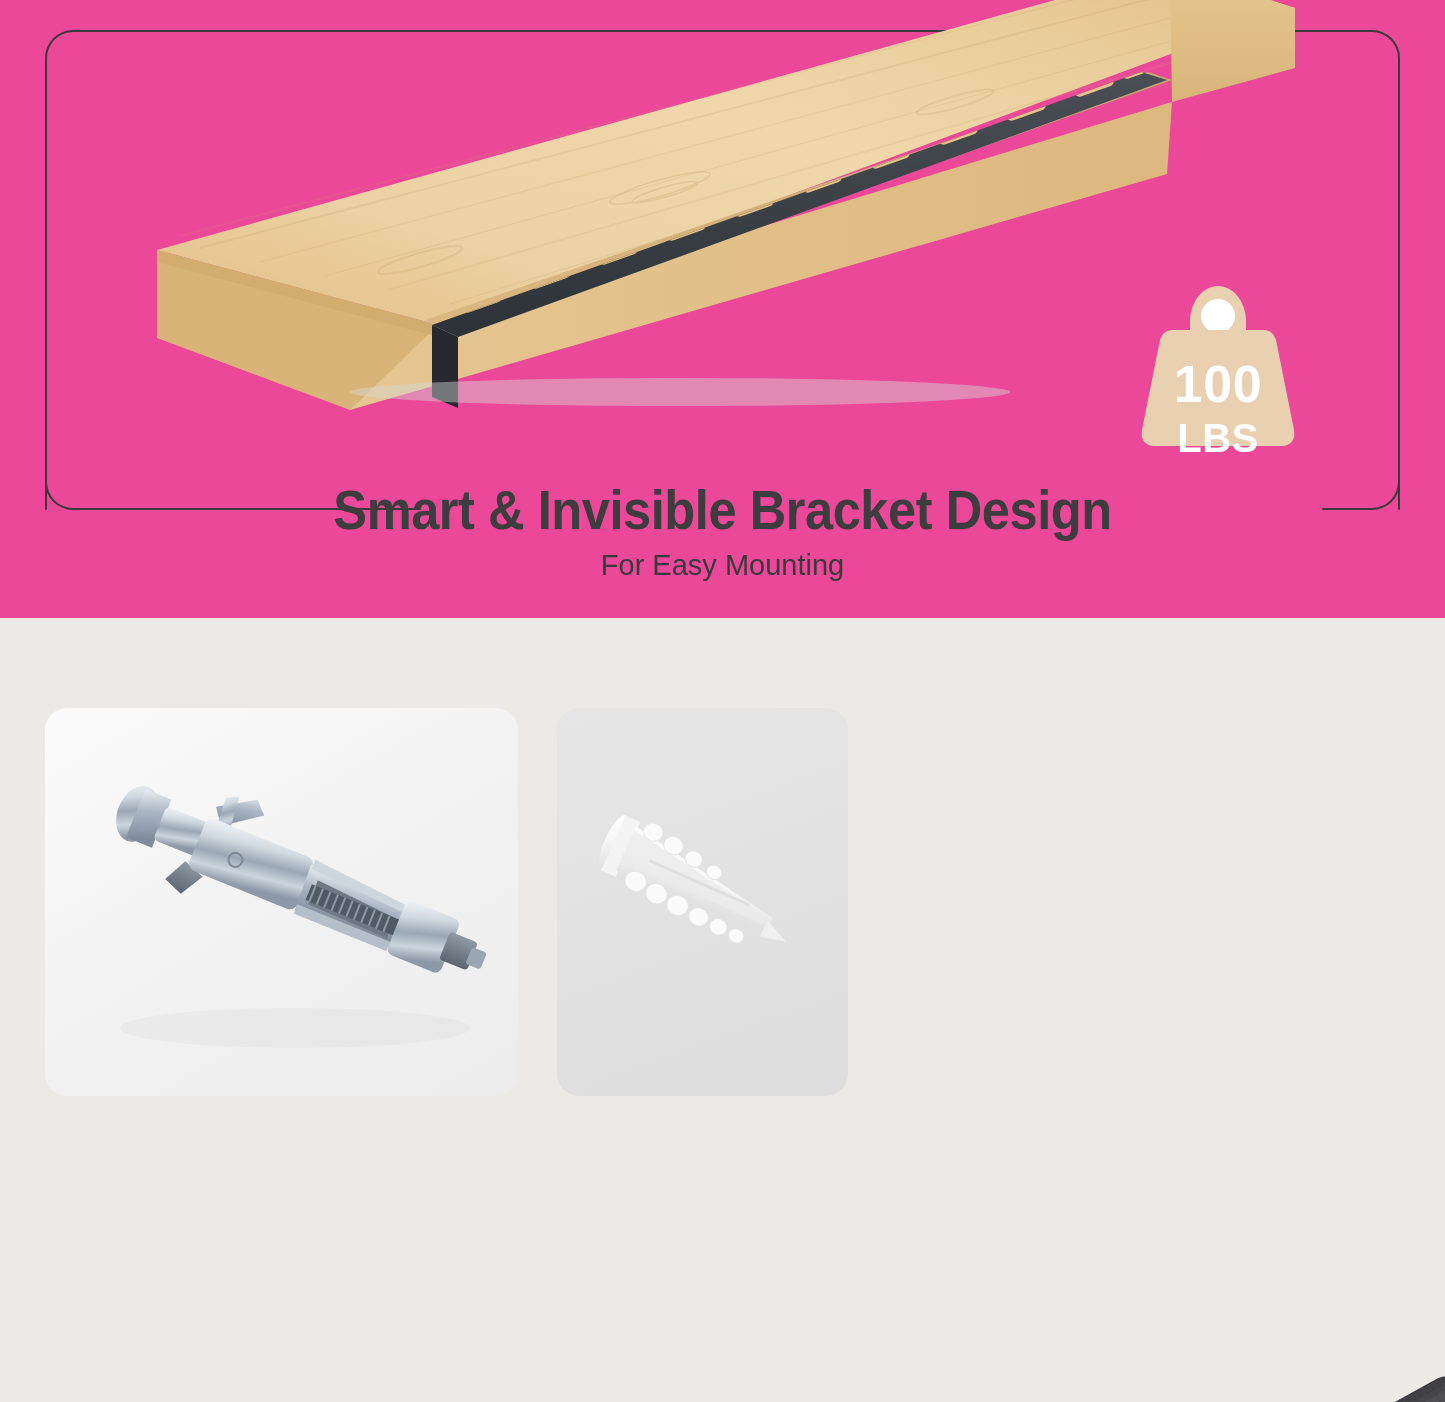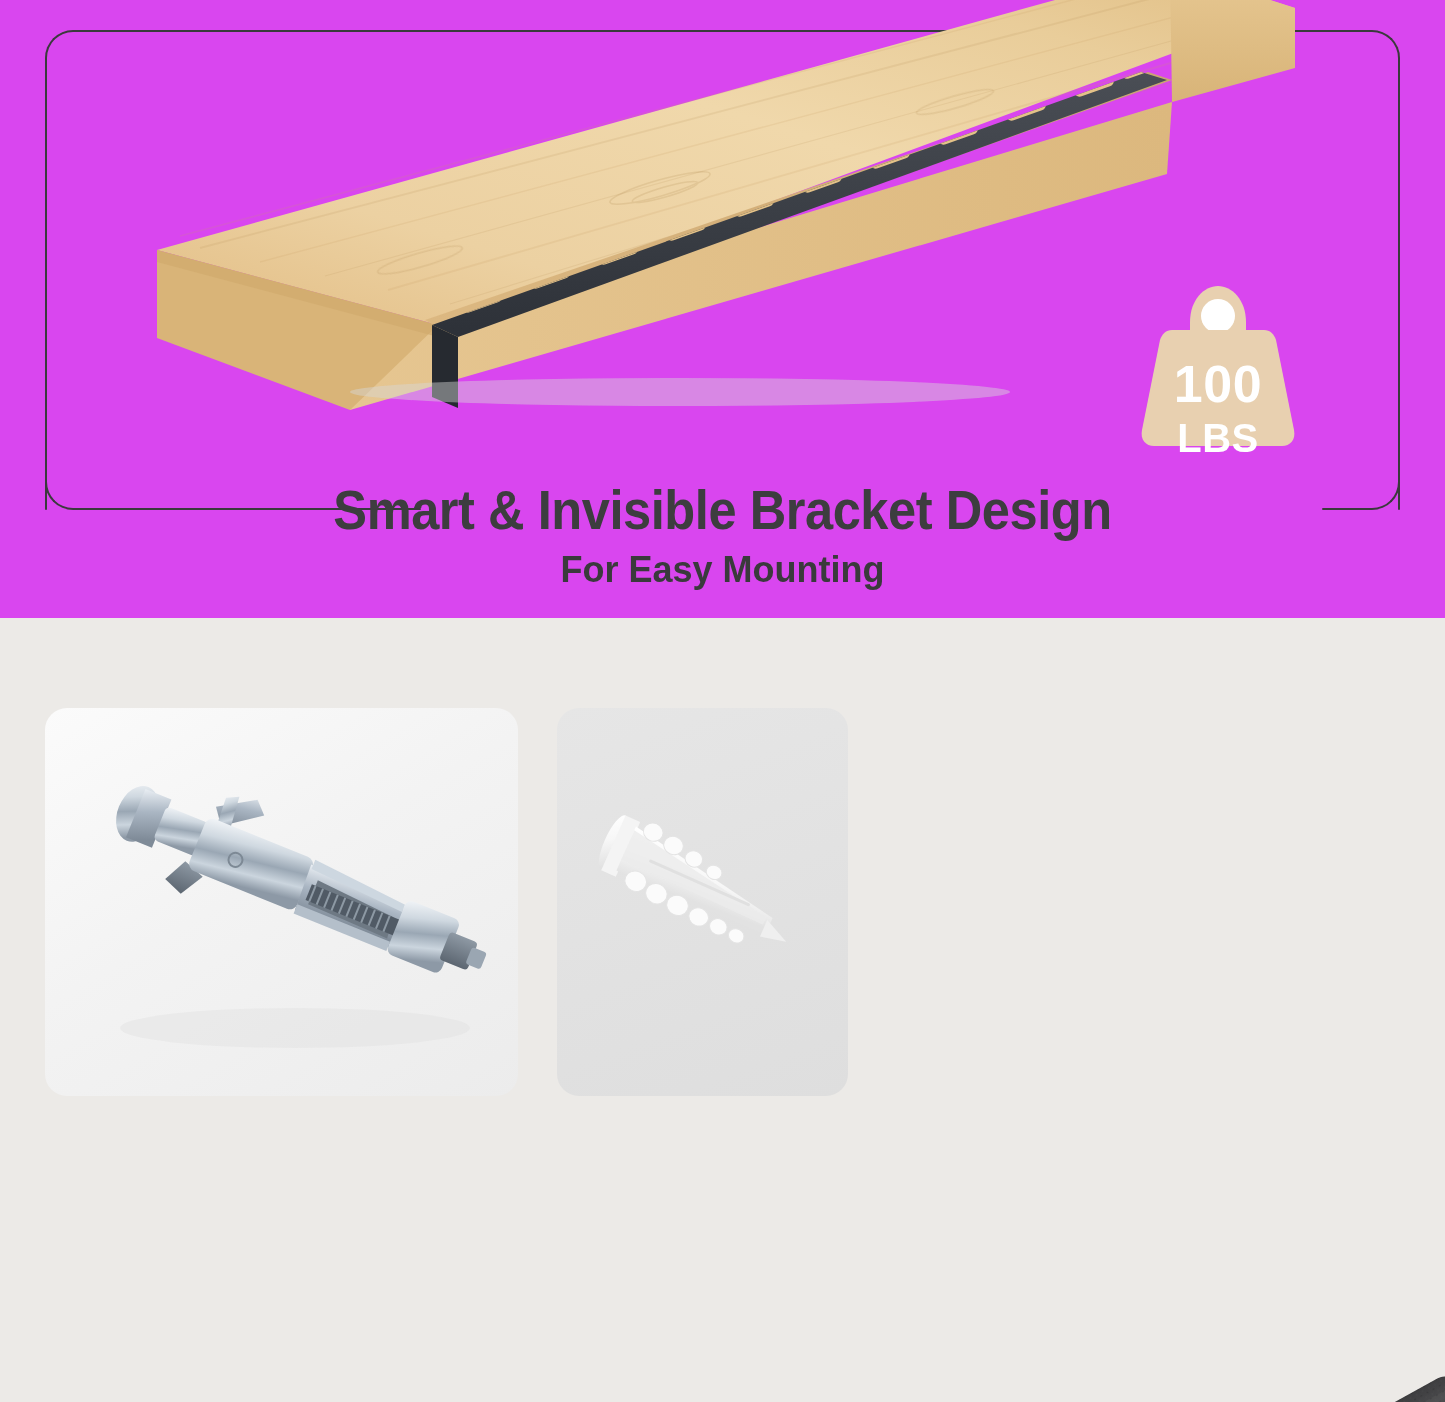--- a/index.html
+++ b/index.html
@@ -7,21 +7,21 @@
   body {
     font-family:"Liberation Sans", sans-serif;
     background:#ffffff;
     overflow:hidden;
     position:relative;
   }
 
   
   #top-section {
     position:absolute; left:0; top:0; width:1445px; height:618px;
-    background:#d946ef; overflow:hidden;
+    background:#ec4899; overflow:hidden;
   }
 
   
   .frame-edge { position:absolute; background:#3a3a3c; }
   #frame-left   { left:45px;  top:58px;  width:2px;  height:452px;
                   border-radius:1px; }
   #frame-right  { left:1398px; top:58px; width:2px;  height:452px;
                   border-radius:1px; }
   #frame-top    { left:73px;  top:30px;  width:1297px; height:2px;
                   border-radius:1px; }
@@ -62,21 +62,21 @@
   
   #headline {
     position:absolute; left:0; top:478px; width:1445px; text-align:center;
     font-size:55px; font-weight:bold; color:#3d3d3f;
     font-stretch:condensed; letter-spacing:-.5px;
     transform:scaleX(.92); transform-origin:center;
     white-space:nowrap;
   }
   #subheadline {
     position:absolute; left:0; top:549px; width:1445px; text-align:center;
-    font-size:36px; color:#3a3a3c; font-weight:bold;
+    font-size:29px; color:#3a3a3c; font-weight:normal;
   }
 
   
   #bottom-section {
     position:absolute; left:0; top:618px; width:1445px; height:784px;
     background:#eceae7; overflow:hidden;
   }
 
   
   #metal-anchor-panel {

